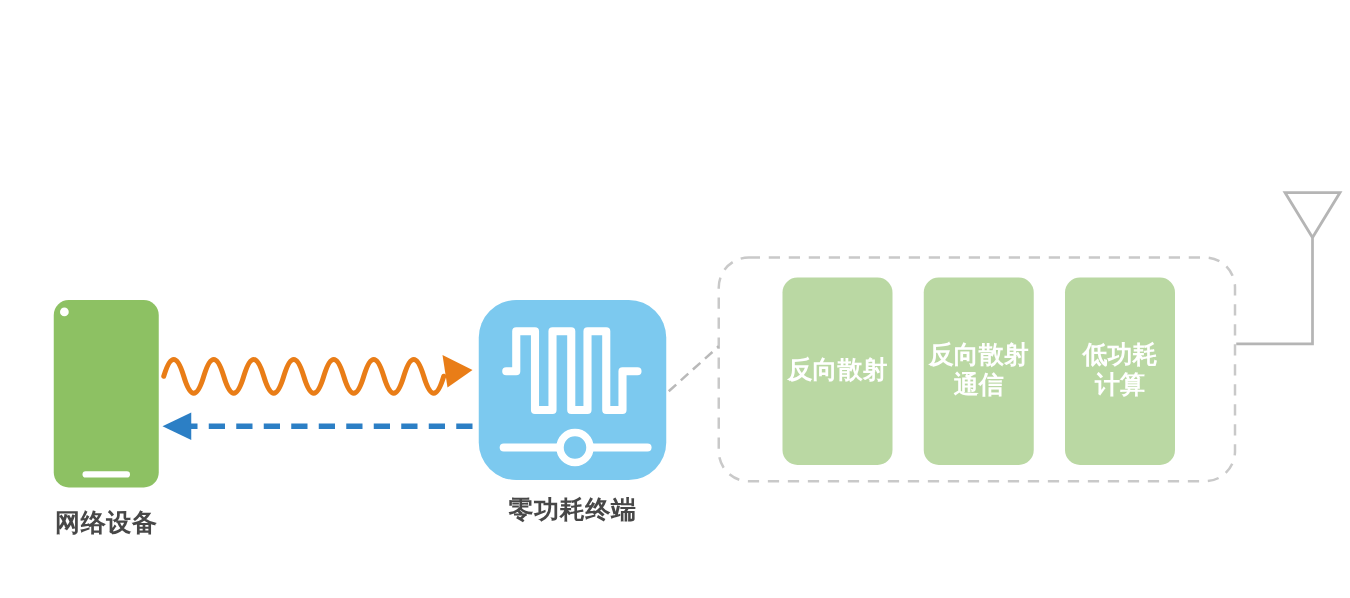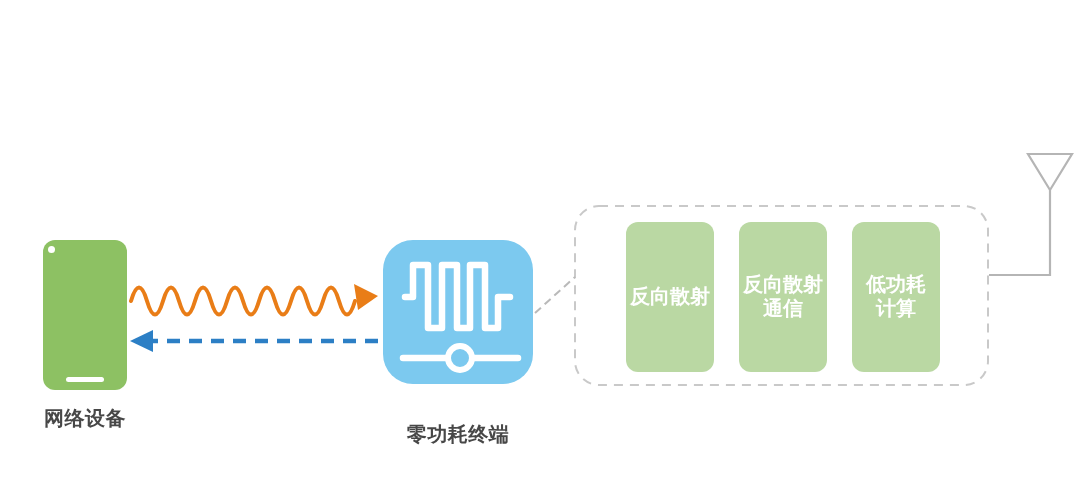--- a/index.html
+++ b/index.html
@@ -53,21 +53,21 @@
   .node-label {
     position: absolute;
     font-size: 20px;
     font-weight: bold;
     color: var(--label-gray);
     text-align: center;
     letter-spacing: 0.5px;
     white-space: nowrap;
   }
   .device-label   { left: 10px;  top: 405px; width: 150px; }
-  .terminal-label { left: 383px; top: 421px; width: 150px; }
+  .terminal-label { left: 383px; top: 394px; width: 150px; }
 
   .cap-box {
     position: absolute; top: 222px;
     width: 88px; height: 150px;
     background: var(--module-green);
     border-radius: 12px;
     color: #ffffff;
     font-size: 20px;
     font-weight: bold;
     line-height: 1.18;

